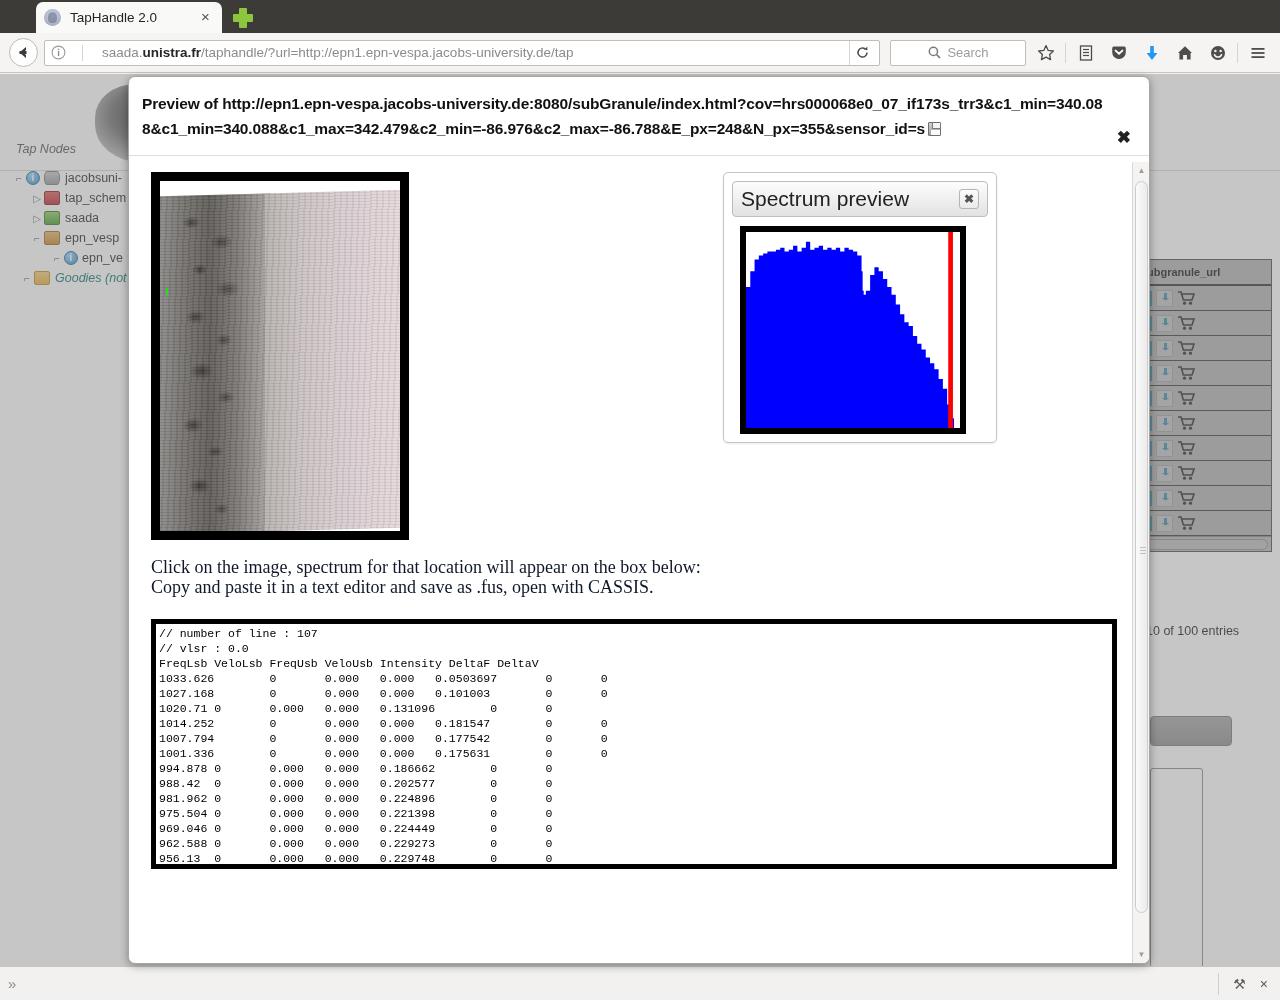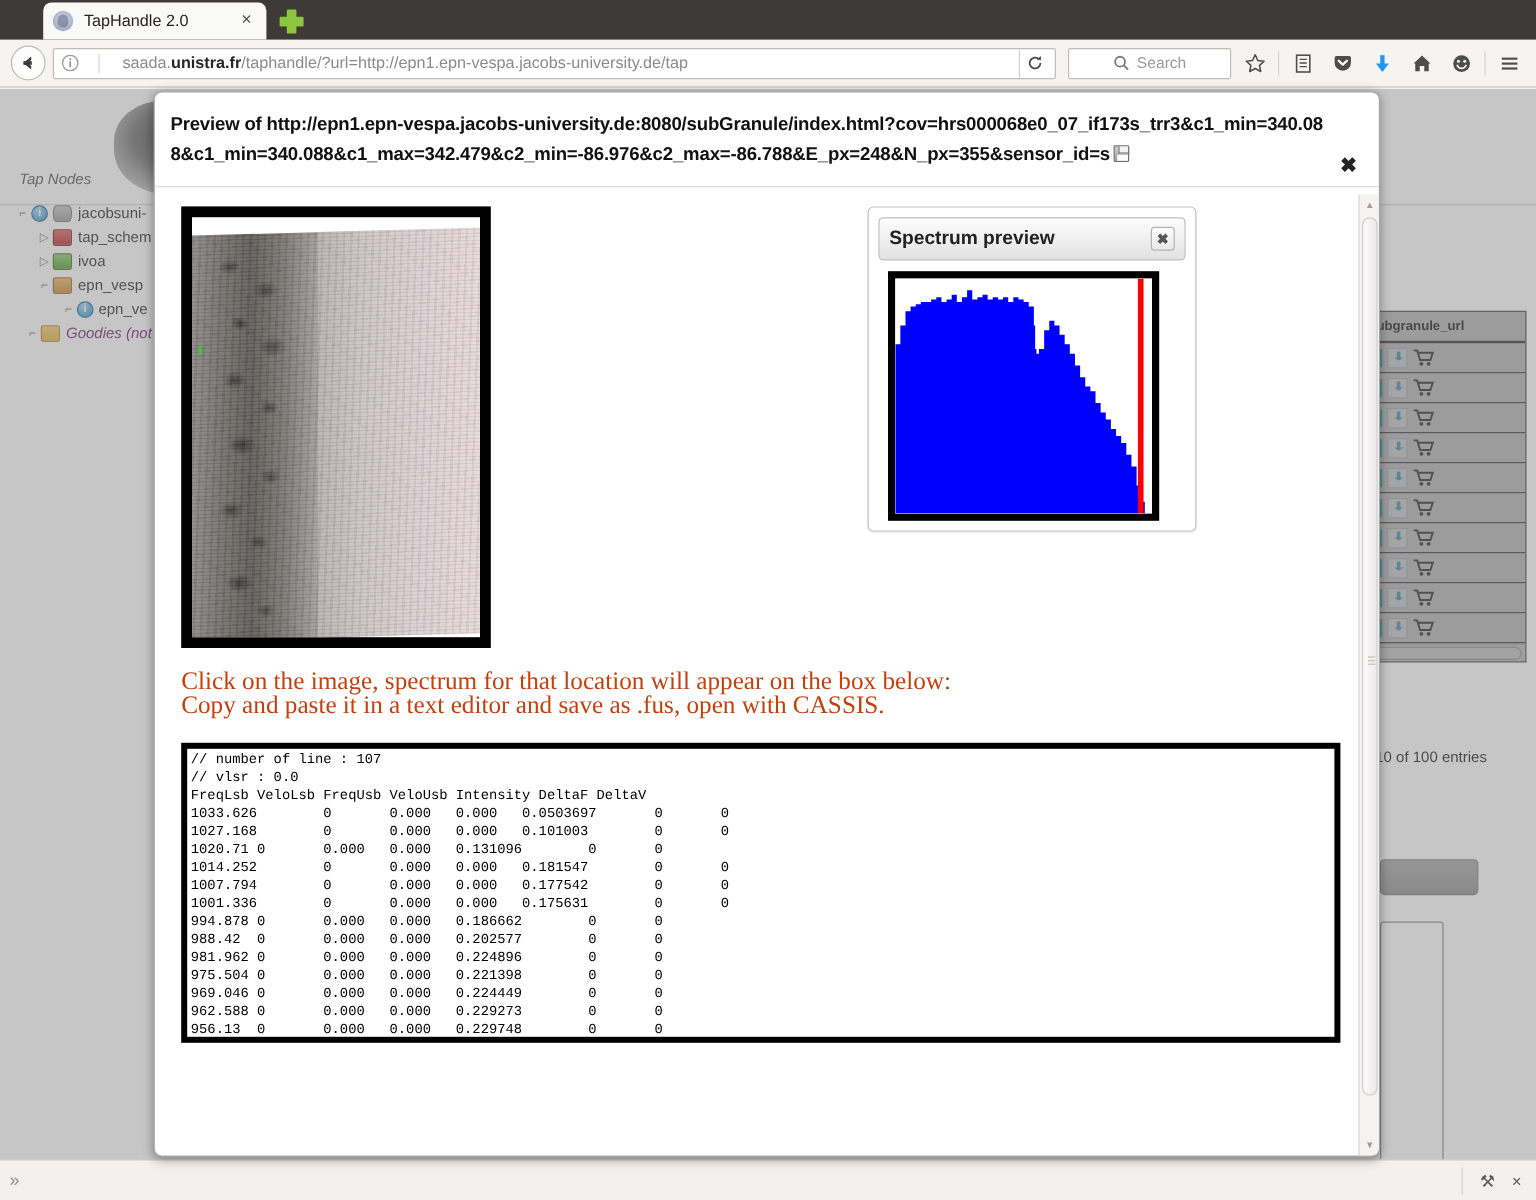--- a/index.html
+++ b/index.html
@@ -146,21 +146,21 @@
   .ic-green { background: linear-gradient(#8fd06a,#4f9c30); border-radius: 2px; border:1px solid #3d7a22; }
   .ic-orange { background: linear-gradient(#e8b86a,#c98b2f); border-radius: 2px; border:1px solid #9e6c20; }
   .ic-folder { background: linear-gradient(#f5cf7a,#e8b13c); border-radius: 2px 2px 2px 2px; border:1px solid #c08f23; }
   .ic-info {
     width: 14px; height: 14px; border-radius: 50%;
     background: radial-gradient(circle at 35% 30%, #9fd4f5, #2f8ec9);
     border: 1px solid #1d6b9e; color: #fff; font-size: 10px; font-weight: bold;
     text-align: center; line-height: 12px; margin-right: 4px; flex: 0 0 auto;
   }
   .tree-lbl { overflow: hidden; }
-  .tree-lbl.italic { font-style: italic; color: #701a75; }
+  .tree-lbl.italic { font-style: italic; color: #0f766e; }
 
   
   .results {
     position: absolute; left: 1140px; top: 185px; width: 132px;
     border: 1px solid #4d4d4d; background: #b3b3b3;
     font-size: 11px;
   }
   .res-head {
     height: 26px; display: flex; align-items: center; padding-left: 6px;
     font-weight: bold; color: #1a1a1a; border-bottom: 2px solid #333;
@@ -339,21 +339,21 @@
     border: 1px solid #c5c5c5; border-radius: 5px;
     background: #fff;
     padding: 8px;
     box-shadow: 0 1px 2px rgba(0,0,0,0.08);
   }
   .spec-head {
     height: 36px; border: 1px solid #bdbdbd; border-radius: 4px;
     background: linear-gradient(#fdfdfd,#e2e2e2);
     display: flex; align-items: center; padding: 0 8px;
   }
-  .spec-title { flex: 1 1 auto; font-weight: bold; font-size: 16px; color: #222; }
+  .spec-title { flex: 1 1 auto; font-weight: normal; font-size: 21px; color: #222; }
   .spec-x {
     width: 20px; height: 20px; border: 1px solid #b5b5b5; border-radius: 3px;
     background: linear-gradient(#fdfdfd,#e9e9e9);
     display: flex; align-items: center; justify-content: center;
     font-size: 12px; color: #555; font-weight: bold; flex: 0 0 auto;
   }
   .spec-chart-wrap {
     margin: 9px 0 0 8px;
     width: 226px; height: 208px;
     border: 6px solid #000; background: #fff;
@@ -362,21 +362,21 @@
   .spec-svg { display: block; width: 100%; height: 100%; }
   .spec-xlabel {
     margin: 18px 0 12px 8px;
     font-family: "Liberation Serif", serif;
     font-style: italic; font-size: 19px; color: #1a1a1a;
   }
 
   .instr {
     margin-top: 17px;
     font-family: "Liberation Serif", serif;
-    font-size: 21px; color: #c2410c; line-height: 20px;
+    font-size: 18px; color: #0f172a; line-height: 20px;
   }
 
   .code-box {
     margin-top: 22px;
     width: 966px; height: 250px;
     border: 5px solid #000;
     background: #fff;
     overflow: hidden;
     padding: 2px 0 0 3px;
   }
@@ -515,21 +515,21 @@
 
       <div class="tree-row" style="padding-left:22px">
         <span class="tw">▷</span>
         <span class="ic ic-red"></span>
         <span class="tree-lbl">tap_schem</span>
       </div>
 
       <div class="tree-row" style="padding-left:22px">
         <span class="tw">▷</span>
         <span class="ic ic-green"></span>
-        <span class="tree-lbl">ivoa</span>
+        <span class="tree-lbl">saada</span>
       </div>
 
       <div class="tree-row" style="padding-left:22px">
         <span class="tw">⌐</span>
         <span class="ic ic-orange"></span>
         <span class="tree-lbl">epn_vesp</span>
       </div>
 
       <div class="tree-row" style="padding-left:42px">
         <span class="tw">⌐</span>

